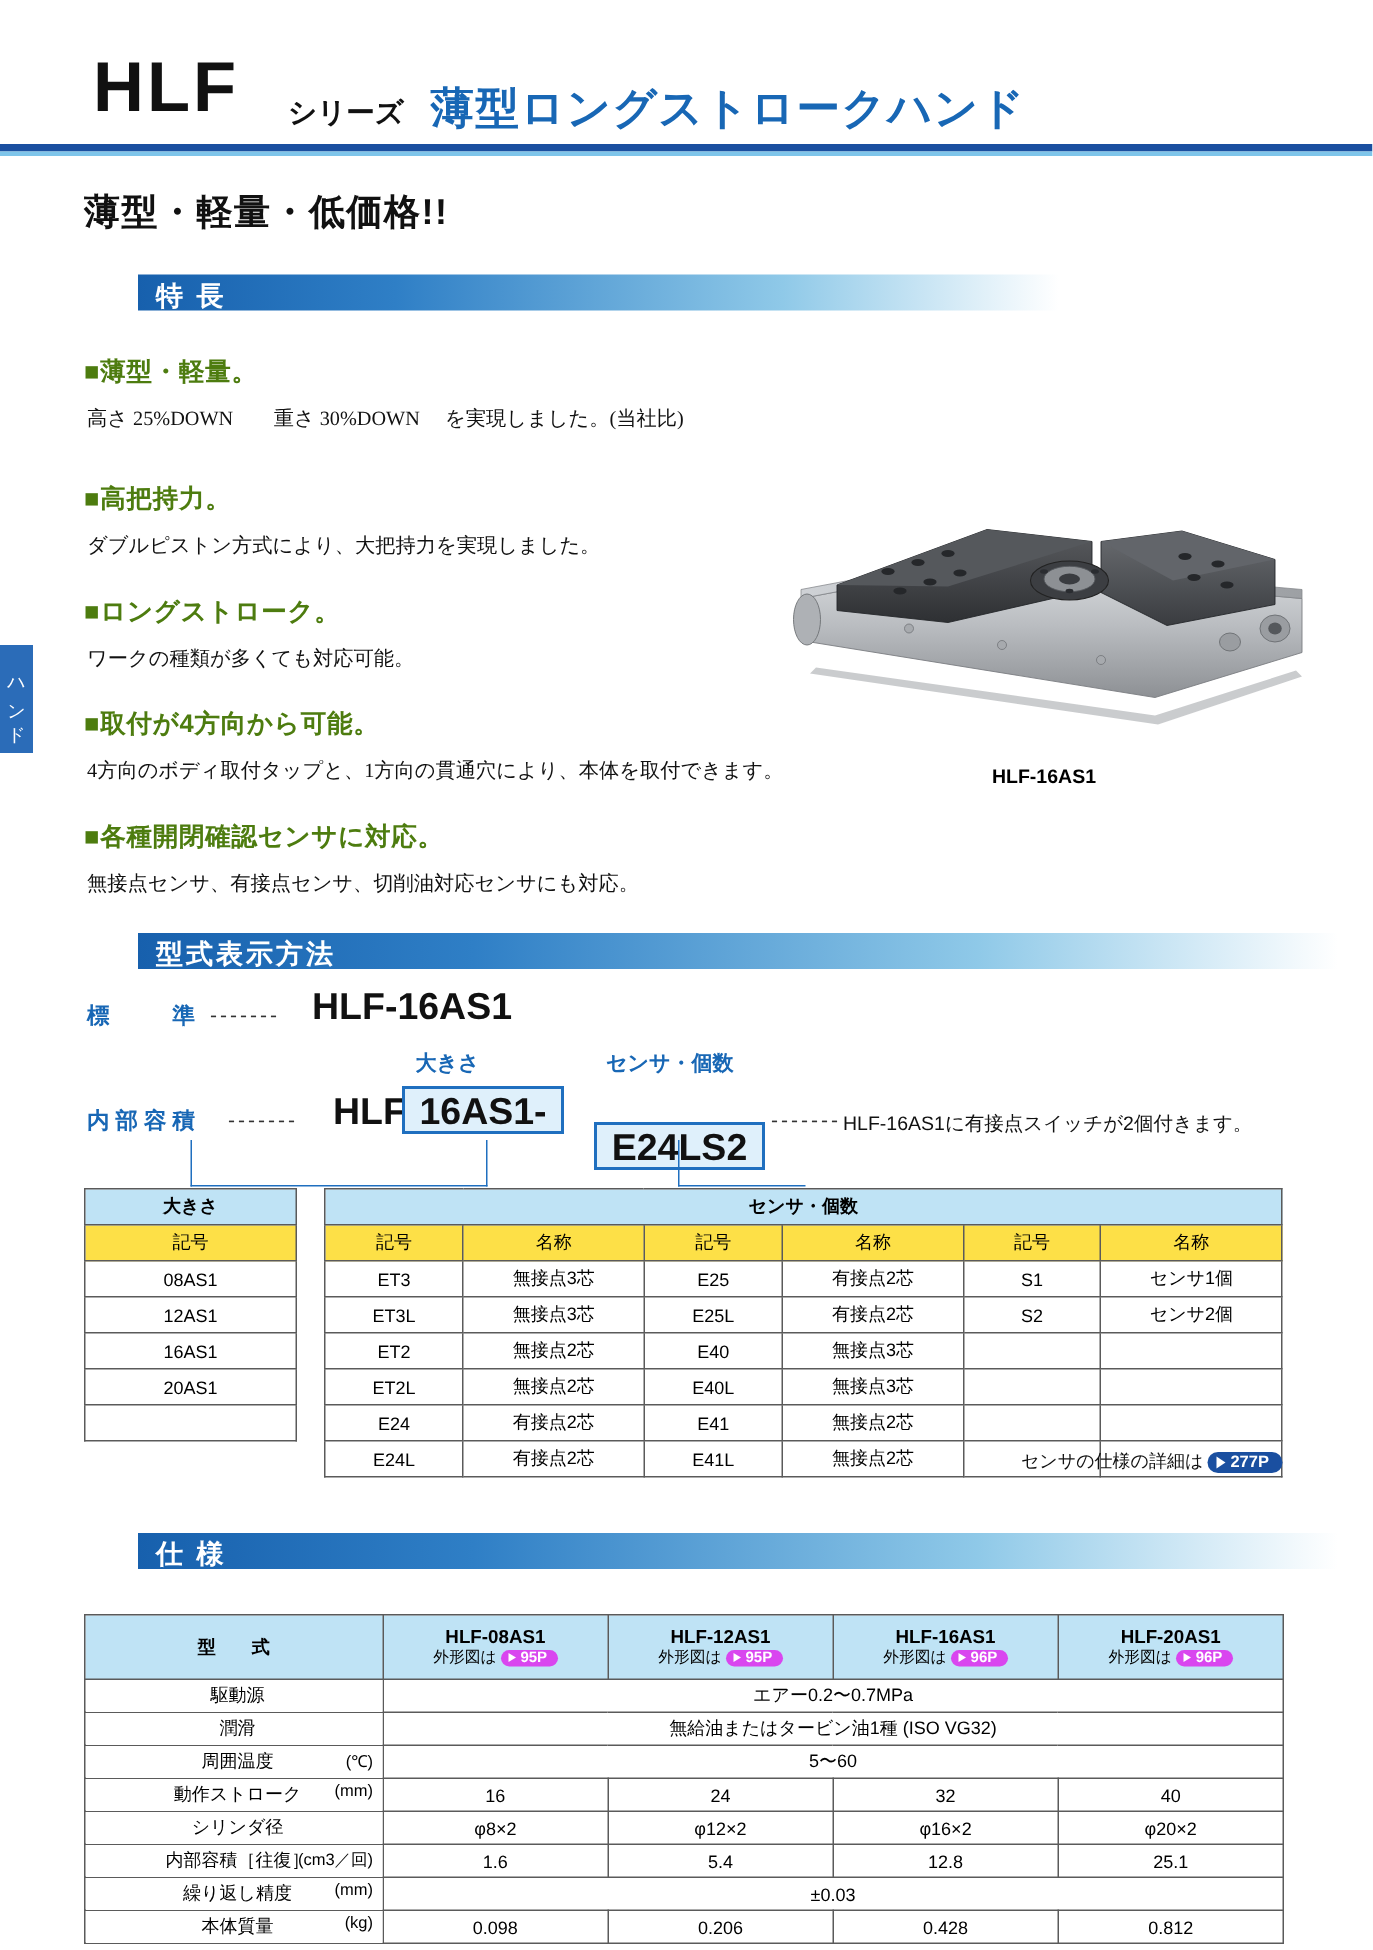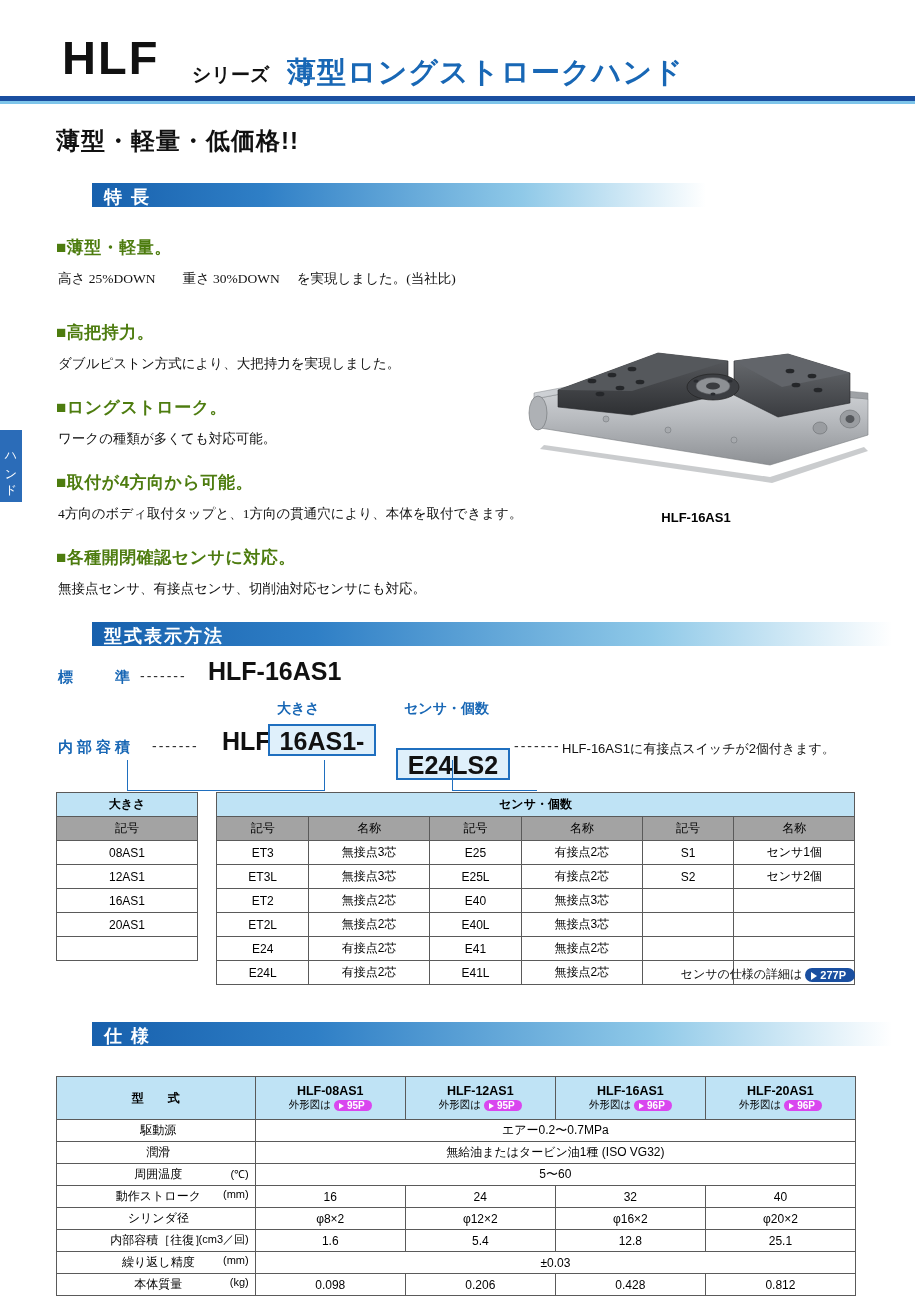--- a/index.html
+++ b/index.html
@@ -201,21 +201,21 @@
     text-align: center;
     padding: 2px 2px;
     height: 19px;
     background: #fff;
   }
   .tbl th {
     background: #bfe3f5;
     font-weight: bold;
   }
   .tbl .hdr-sub {
-    background: #a3a3a3;
+    background: #fde047;
     font-weight: normal;
   }
   .size-table {
     position: absolute;
     left: 56px; top: 792px;
     width: 142px;
   }
   .sensor-table {
     position: absolute;
     left: 216px; top: 792px;

